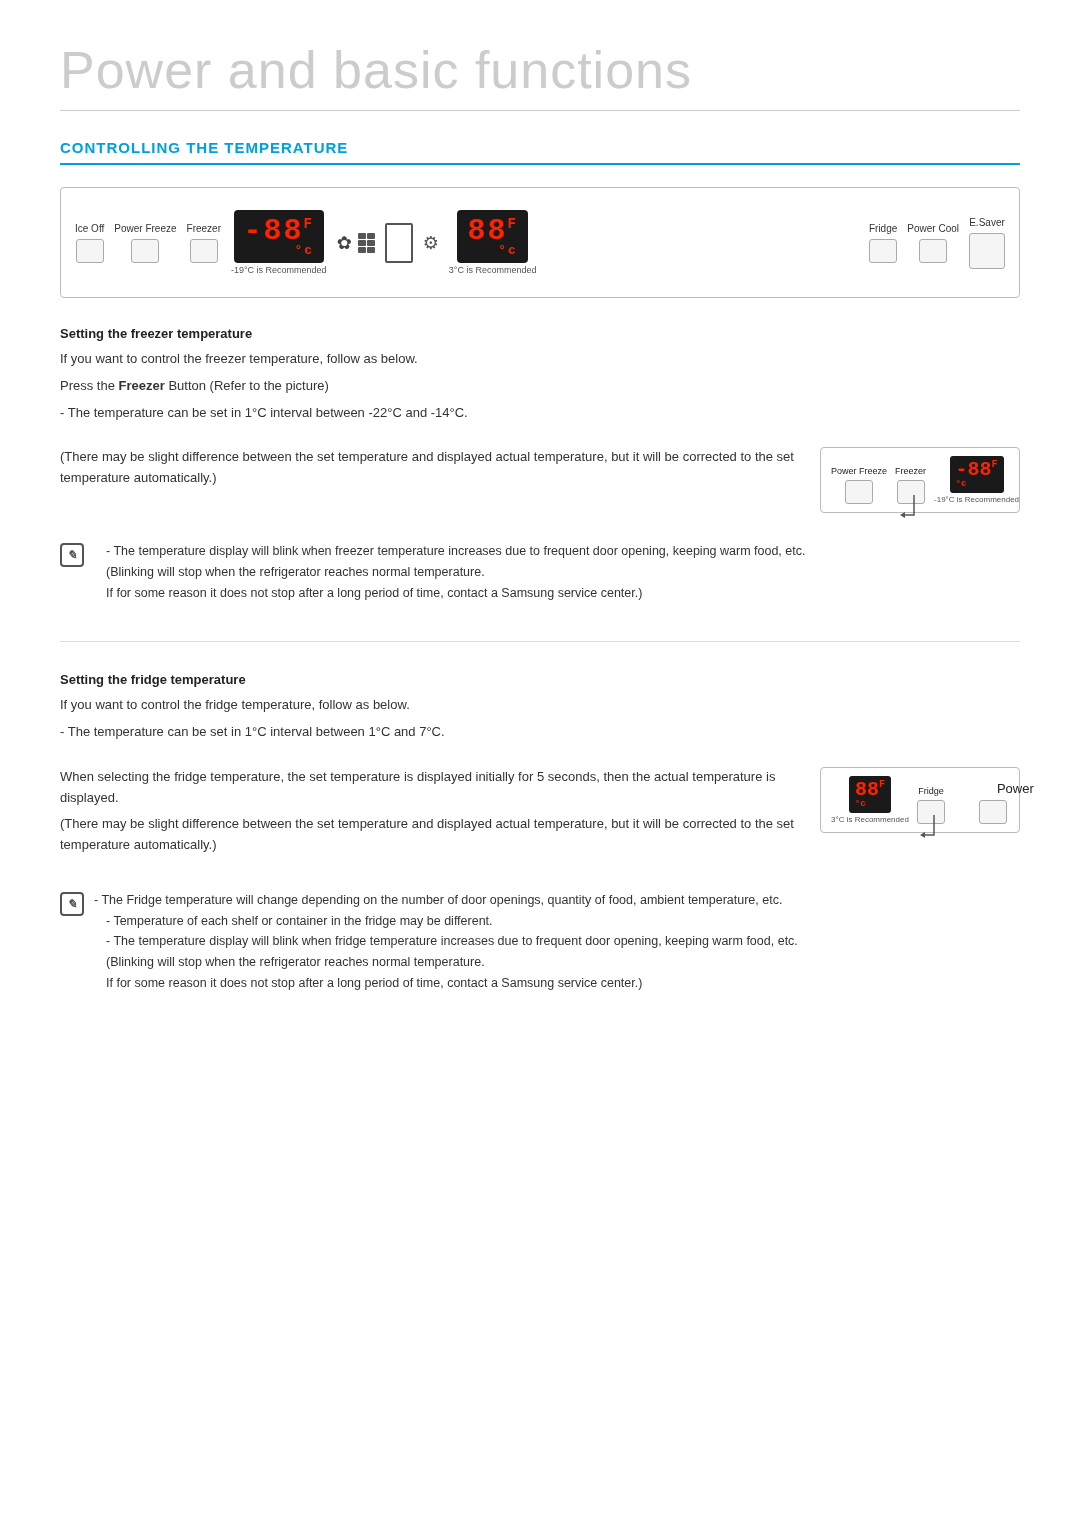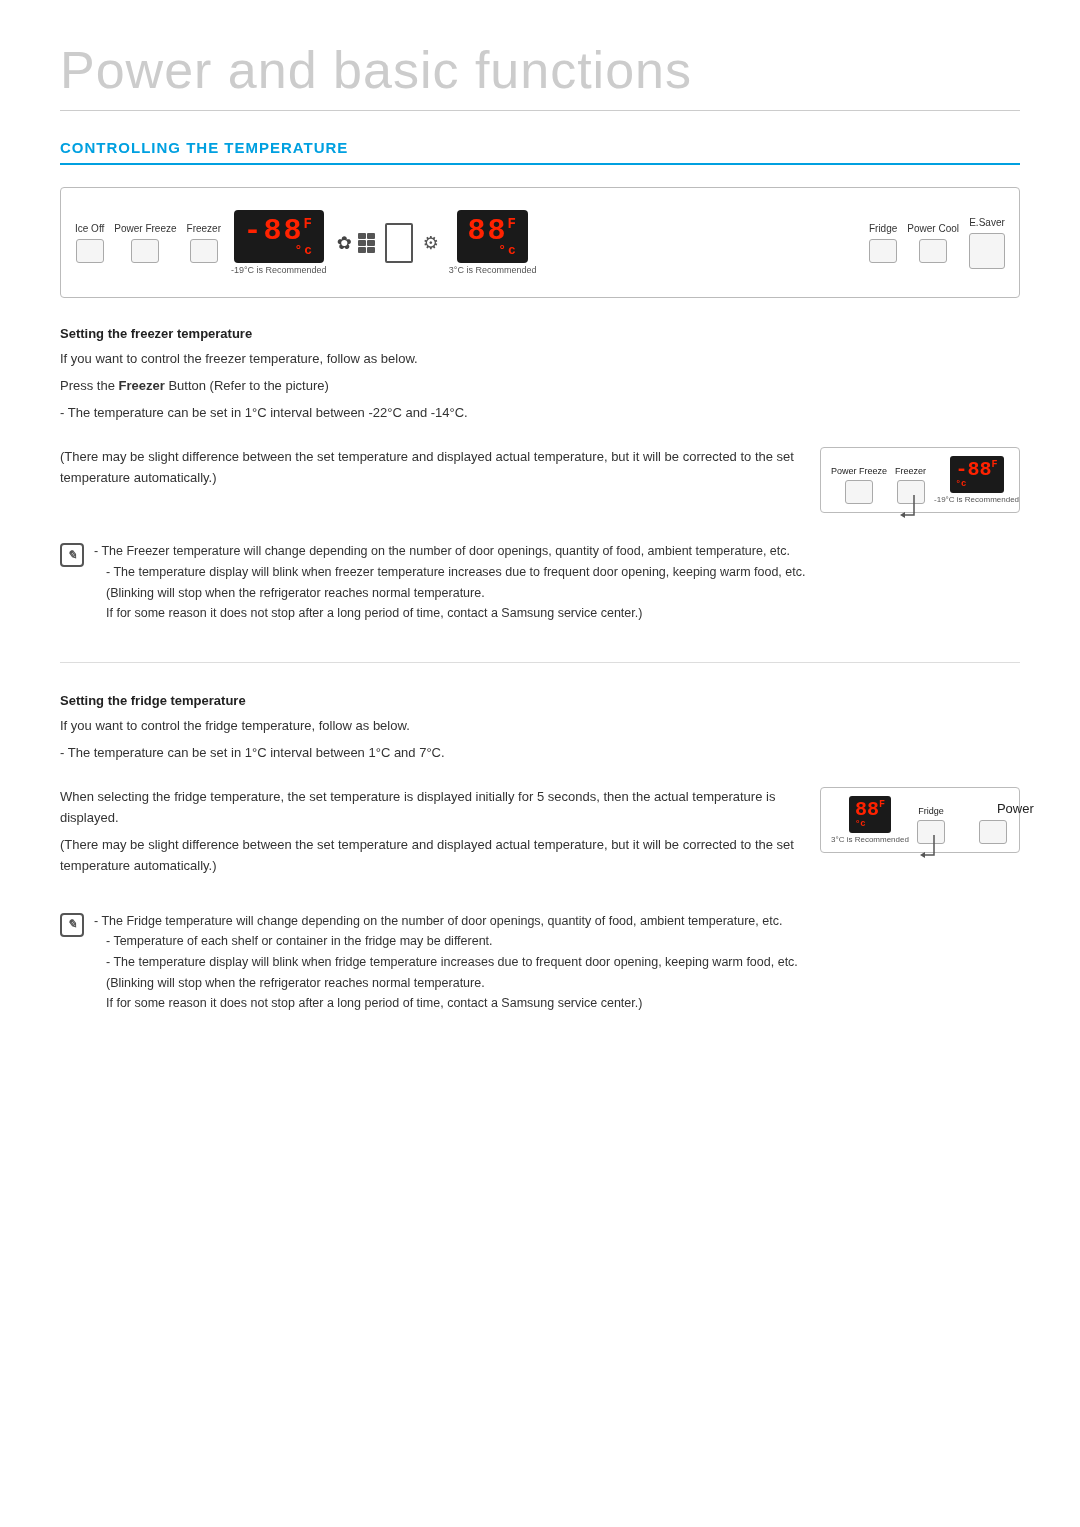--- a/index.html
+++ b/index.html
@@ -341,21 +341,20 @@
           <span style="font-size:8px;color:#555;white-space:nowrap;margin-top:2px;">-19°C is Recommended</span>
         </div>
       </div>
     </div>
   </div>
 
   
   <div class="note-box">
     <div class="note-icon">✎</div>
     <div class="note-text">
-      <p>- The Freezer temperature will change depending on the number of door openings, quantity of food, ambient temperature, etc.</p>
       <p class="indent-text">- The temperature display will blink when freezer temperature increases due to frequent door opening, keeping warm food, etc.</p>
       <p class="indent-text">(Blinking will stop when the refrigerator reaches normal temperature.</p>
       <p class="indent-text"> If for some reason it does not stop after a long period of time, contact a Samsung service center.)</p>
     </div>
   </div>
 </div>
 
 <hr class="section-divider">
 
 <div class="content-section">

